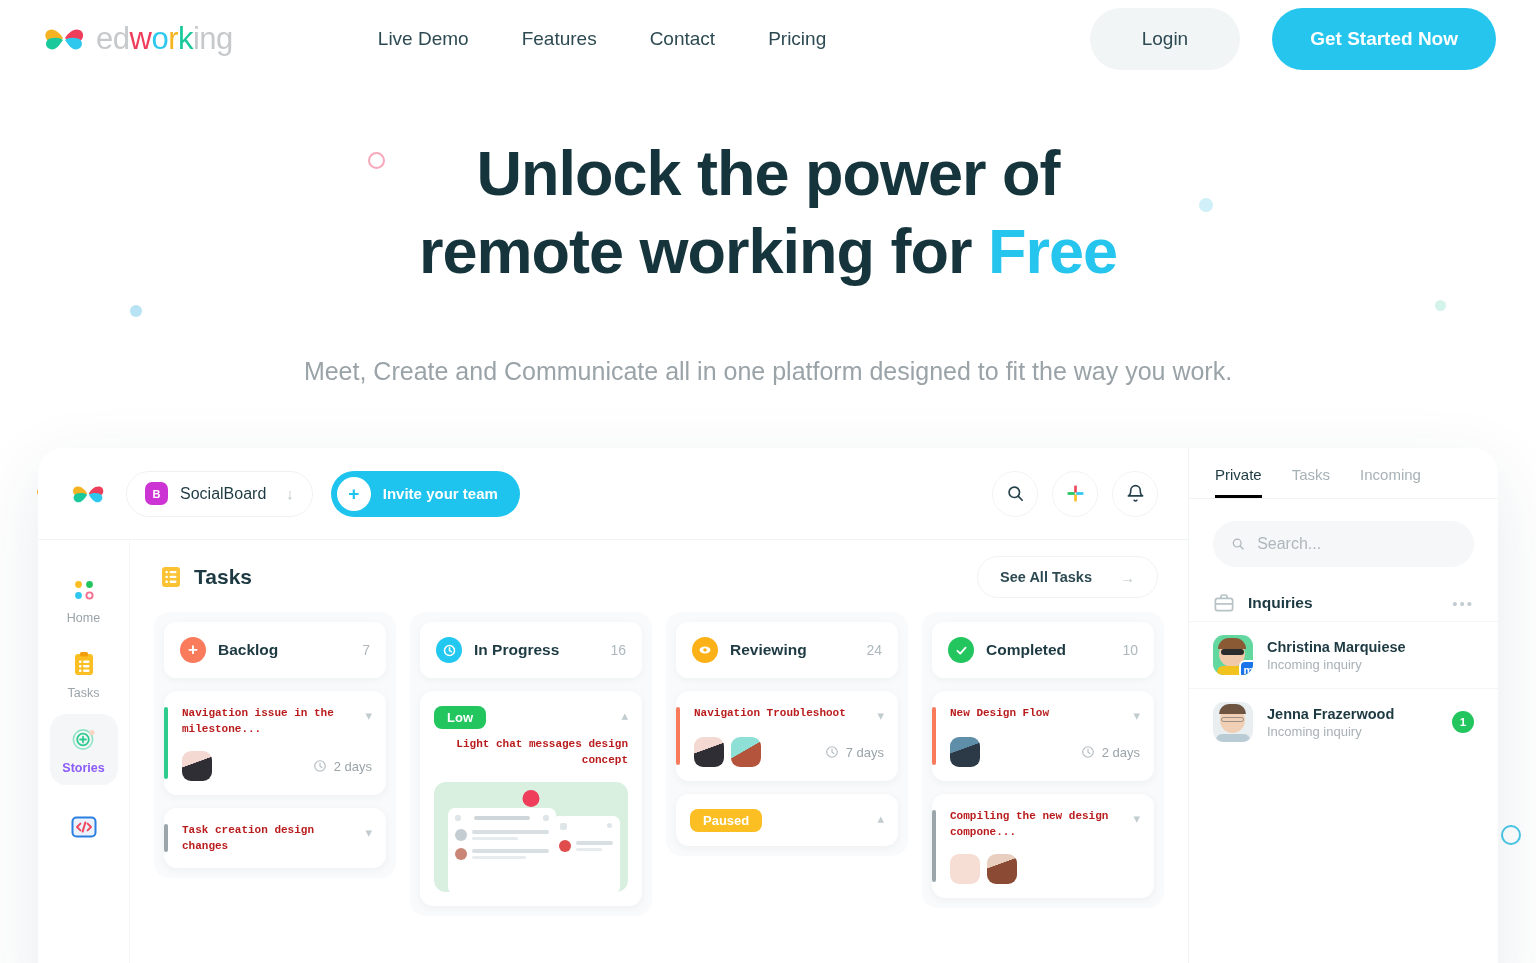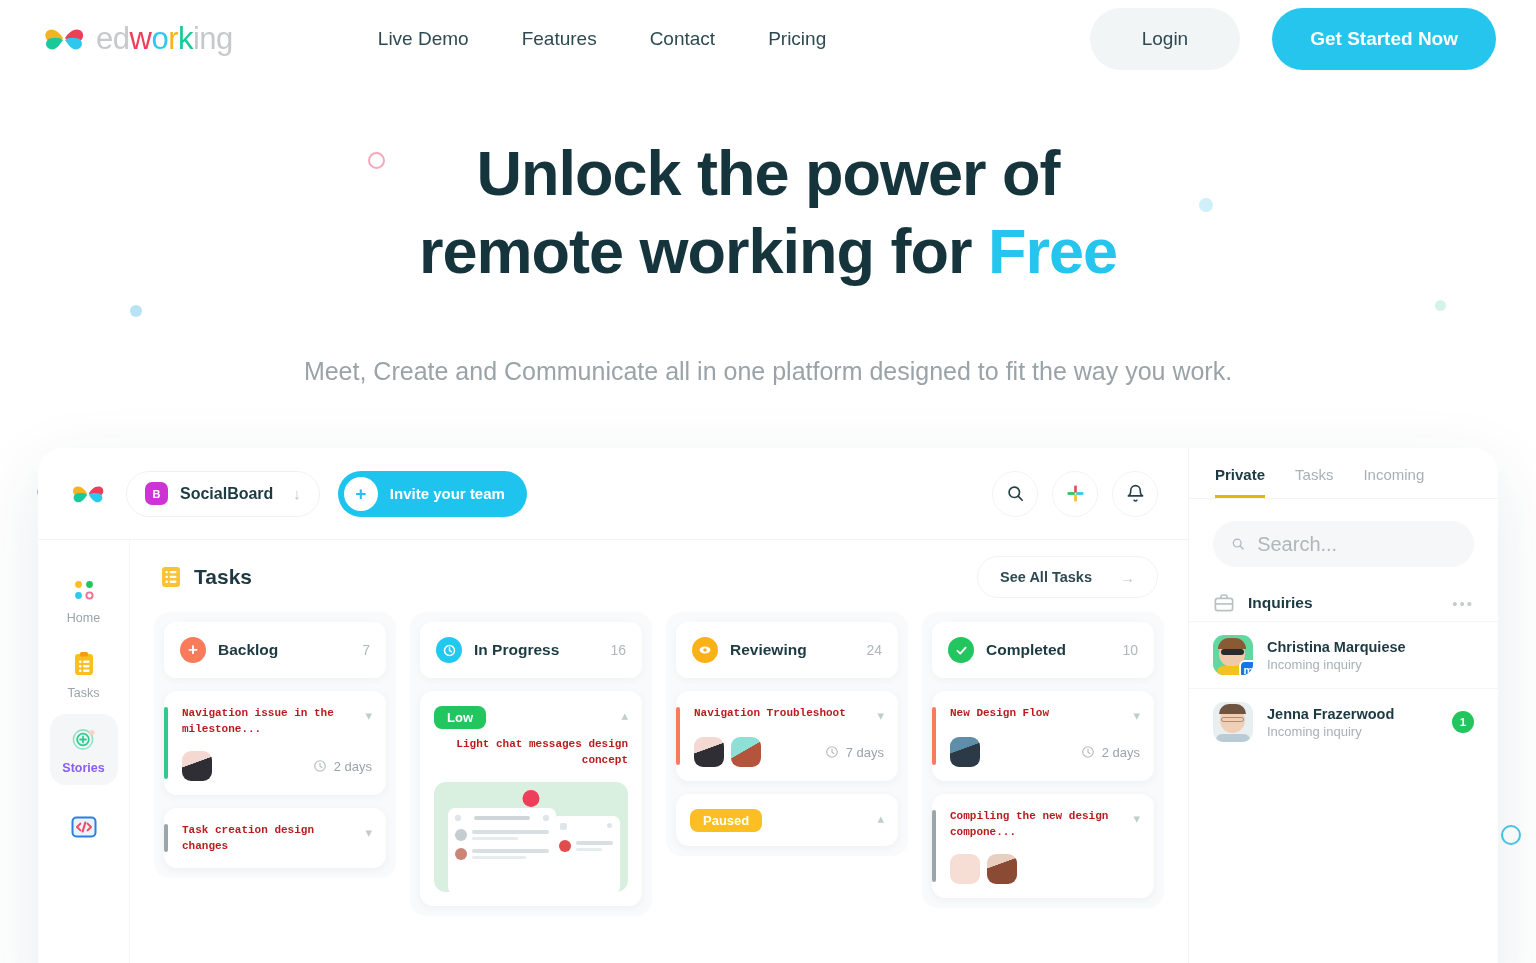--- a/index.html
+++ b/index.html
@@ -91,21 +91,21 @@
   .workspace-pill {
     display:flex; align-items:center; gap:12px;
     border:1px solid #eef1f3; border-radius:999px;
     height:46px; padding:0 18px; cursor:pointer;
   }
   .ws-badge {
     width:23px; height:23px; background:#cc35d4; color:#fff;
     display:flex; align-items:center; justify-content:center;
     font-size:11px; font-weight:700; border-radius:7px;
   }
-  .ws-name { font-size:16px; font-weight:700; color:#1d3a42; }
+  .ws-name { font-size:16px; font-weight:400; color:#1d3a42; }
   .ws-arrow { color:#b9c3c7; font-size:15px; margin-left:8px; }
   .btn-invite {
     display:flex; align-items:center; gap:12px;
     background:#1ec4ee; color:#fff; border:none; border-radius:999px;
     height:46px; padding:0 22px 0 6px; cursor:pointer; font-family:inherit;
     font-size:15px; font-weight:600;
   }
   .invite-circle {
     width:34px; height:34px; border-radius:50%; background:#fff; color:#1ec4ee;
     display:flex; align-items:center; justify-content:center; font-size:19px; font-weight:700;
@@ -180,27 +180,27 @@
   }
 
   
   .app-right { width:310px; flex:none; border-left:1px solid #f1f4f5; display:flex; flex-direction:column; }
   .greet { height:92px; display:flex; align-items:center; padding:0 26px; border-bottom:1px solid #f1f4f5; }
   .greet-txt { font-size:15px; color:#8d979c; line-height:1.55; }
   .greet-name { font-size:16.5px; font-weight:700; color:#1d3a42; }
   .greet-av { margin-left:auto; width:46px; height:46px; border-radius:12px; overflow:hidden; }
   .panel-tabs { display:flex; gap:30px; padding:18px 26px 0; border-bottom:1px solid #f1f4f5; }
   .ptab { font-size:15px; color:#a7b1b6; padding-bottom:12px; cursor:pointer; }
-  .ptab.active { color:#1d3a42; font-weight:700; border-bottom:3px solid #eab308; }
+  .ptab.active { color:#1d3a42; font-weight:400; border-bottom:3px solid #000000; }
   .panel-search {
     margin:22px 24px 0; height:46px; border-radius:999px; background:#f5f7f8;
     display:flex; align-items:center; gap:12px; padding:0 18px;
   }
   .panel-search input {
-    border:none; background:transparent; outline:none; font-size:20px;
+    border:none; background:transparent; outline:none; font-size:16px;
     color:#1d3a42; font-family:inherit; width:100%;
   }
   .panel-search input::placeholder { color:#aeb7bc; }
   .sect-head { display:flex; align-items:center; gap:13px; padding:26px 24px 8px; }
   .sect-title { font-size:15.5px; font-weight:700; color:#1d3a42; }
   .sect-more { margin-left:auto; color:#c3ccd0; letter-spacing:2px; font-size:15px; cursor:pointer; }
   .contact {
     display:flex; align-items:center; gap:14px; padding:13px 24px;
     border-top:1px solid #f3f5f6; cursor:pointer; position:relative;
   }

